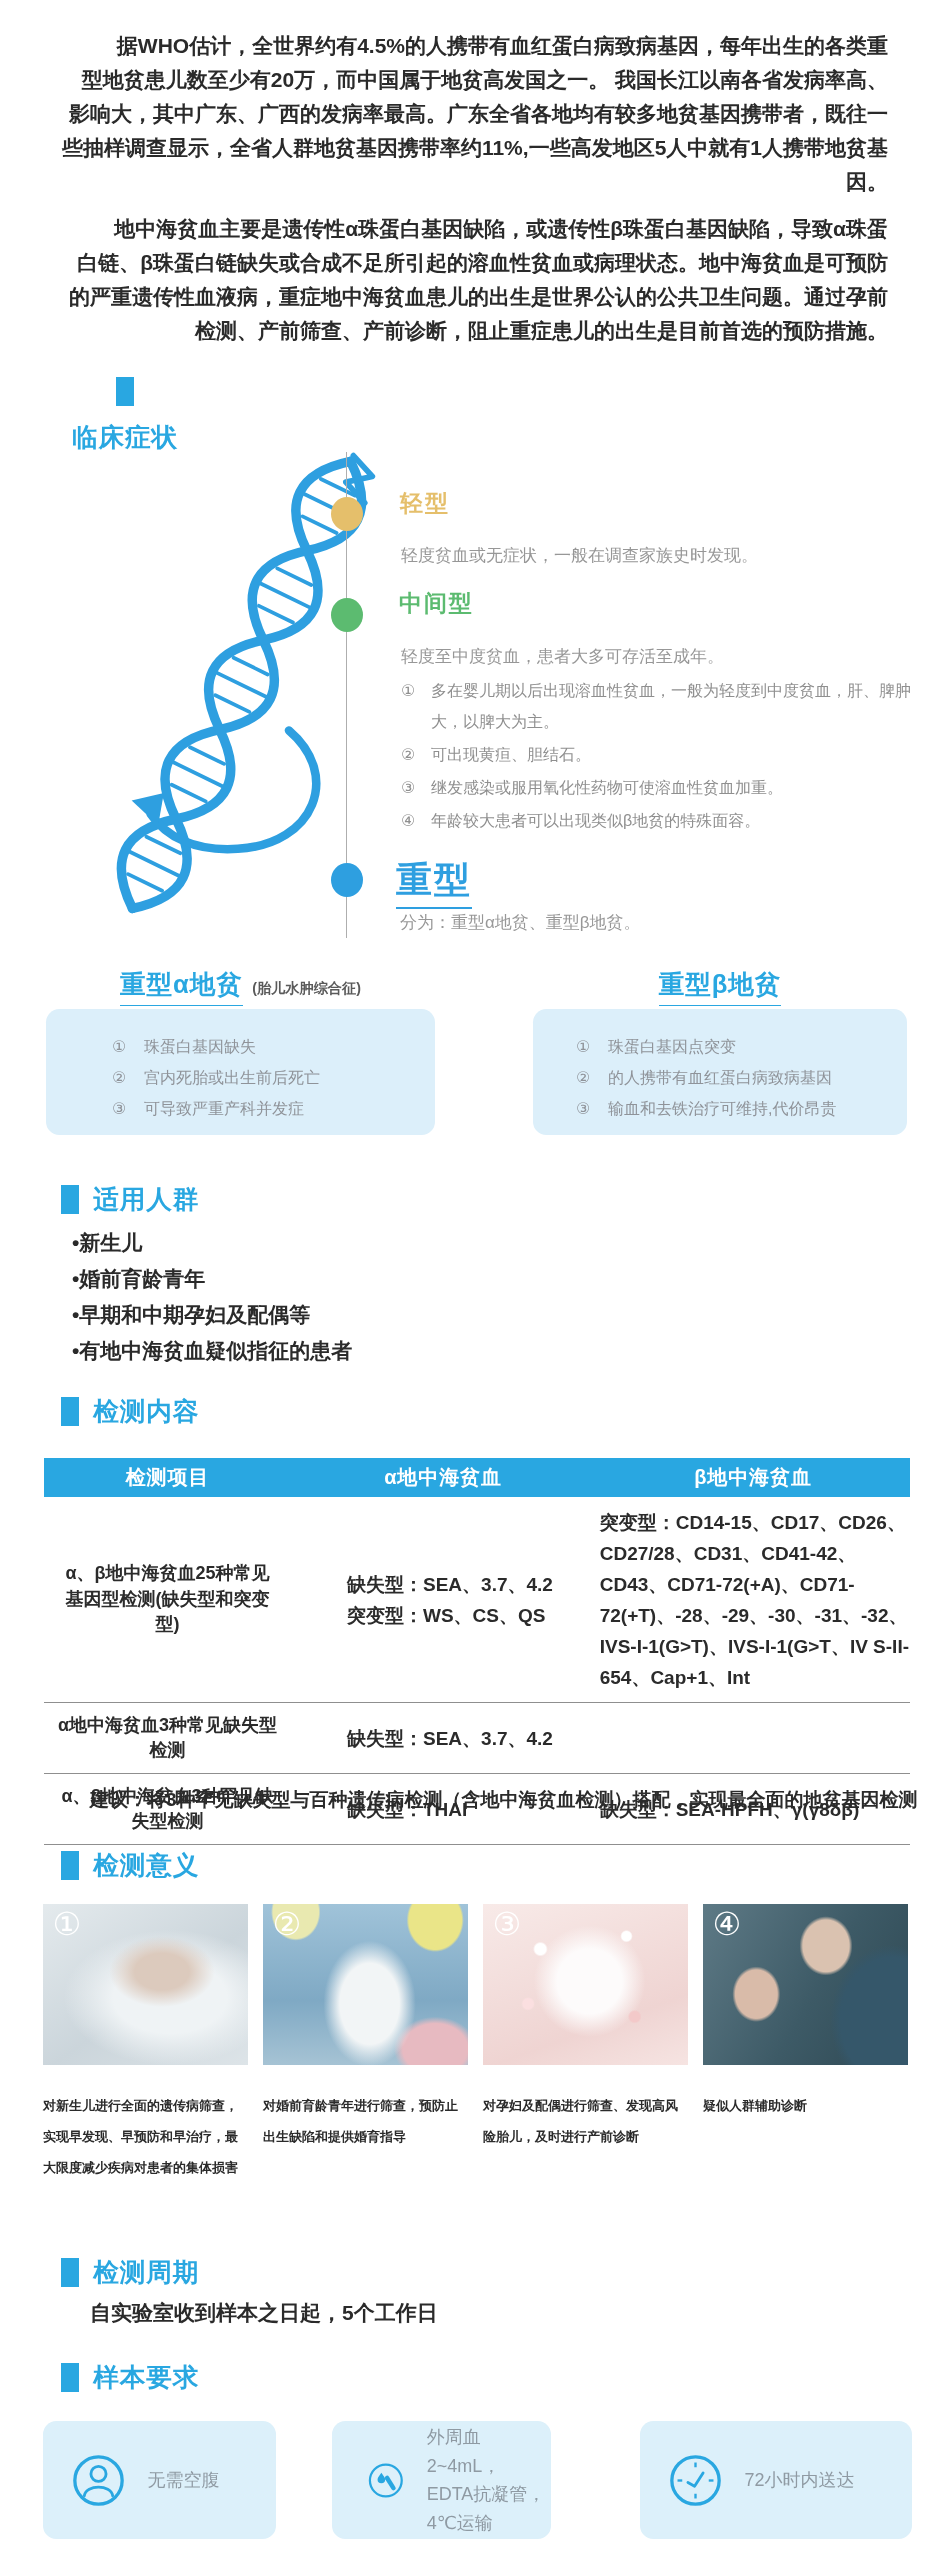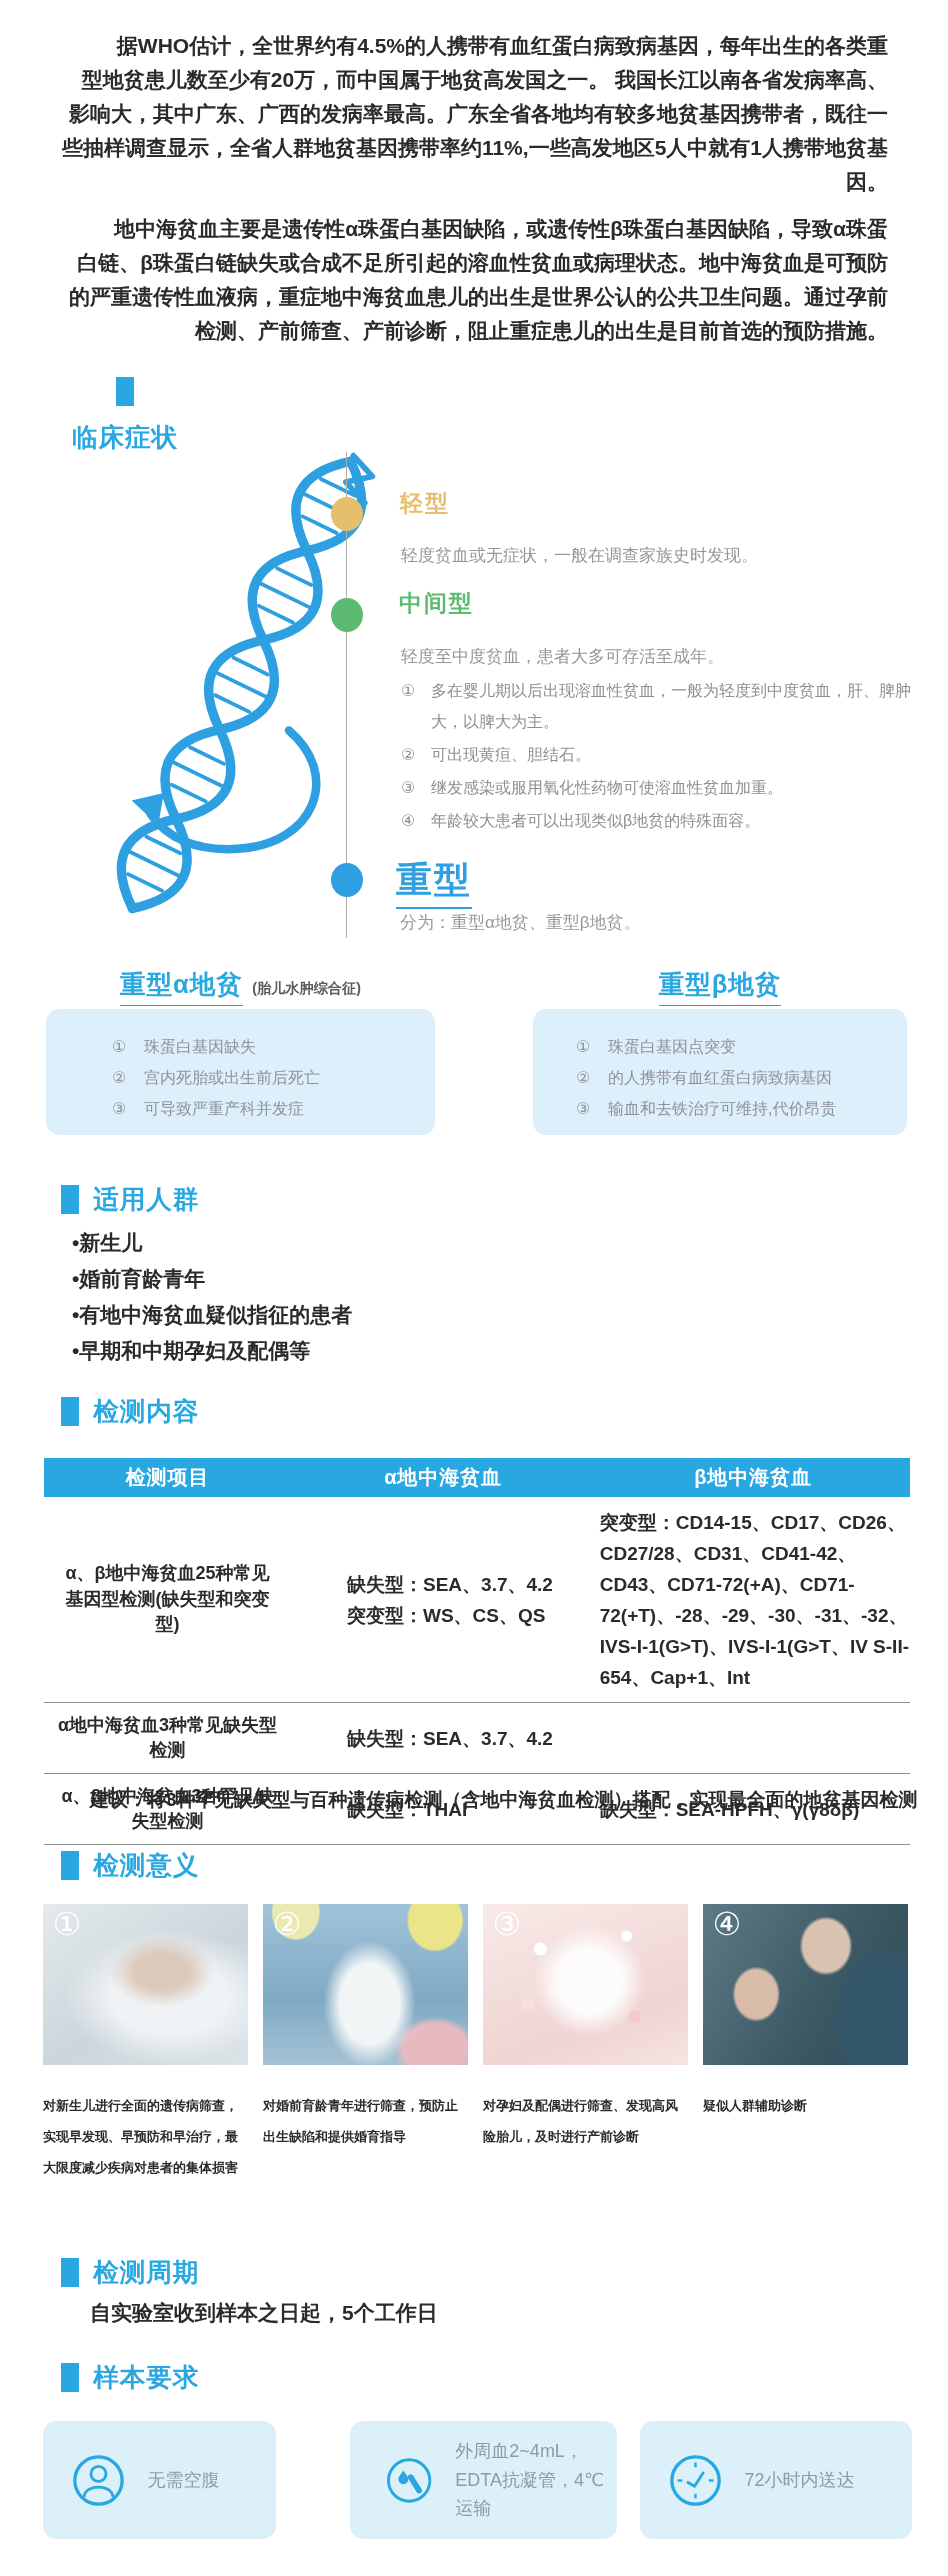--- a/index.html
+++ b/index.html
@@ -195,22 +195,22 @@
     </div>
   </div>
 
   <div class="abs sec-h" style="left:61px;top:1182px;">
     <div class="sq"></div>
     <div class="t">适用人群</div>
   </div>
   <div class="abs bullets" style="left:72px;top:1225px;">
     <span class="b">•新生儿</span>
     <span class="b">•婚前育龄青年</span>
+    <span class="b">•早期和中期孕妇及配偶等</span>
     <span class="b">•有地中海贫血疑似指征的患者</span>
-    <span class="b">•早期和中期孕妇及配偶等</span>
   </div>
 
   <div class="abs sec-h" style="left:61px;top:1394px;">
     <div class="sq"></div>
     <div class="t">检测内容</div>
   </div>
 
   <div class="abs tbl">
     <div class="tbl-head">
       <div class="hc">检测项目</div>
@@ -287,21 +287,21 @@
 
   <div class="abs sbox" style="left:43px;top:2421px;width:233px;">
     <svg width="53" height="53" viewBox="0 0 56 56">
       <circle cx="28" cy="28" r="25" fill="none" stroke="#29A7E1" stroke-width="3.5"></circle>
       <circle cx="28" cy="21" r="8" fill="none" stroke="#29A7E1" stroke-width="3"></circle>
       <path d="M13,44 C15,32 41,32 43,44" fill="none" stroke="#29A7E1" stroke-width="3" stroke-linecap="round"></path>
     </svg>
     <div class="txt">无需空腹</div>
   </div>
 
-  <div class="abs sbox" style="left:350px;top:2421px;width:267px;padding-left:36px;">
+  <div class="abs sbox" style="left:332px;top:2421px;width:219px;padding-left:36px;">
     <svg width="53" height="53" viewBox="0 0 56 56">
       <circle cx="28" cy="28" r="25" fill="none" stroke="#29A7E1" stroke-width="3.5"></circle>
       <path d="M21,16 c3,5 6,7 6,10.5 a6,6 0 1 1 -12,0 c0,-3.5 3,-5.5 6,-10.5 Z" fill="#29A7E1"></path>
       <line x1="30" y1="24" x2="40" y2="40" stroke="#29A7E1" stroke-width="7" stroke-linecap="round"></line>
     </svg>
     <div class="txt">
       <div>外周血2~4mL，</div>
       <div>EDTA抗凝管，4℃运输</div>
     </div>
   </div>

